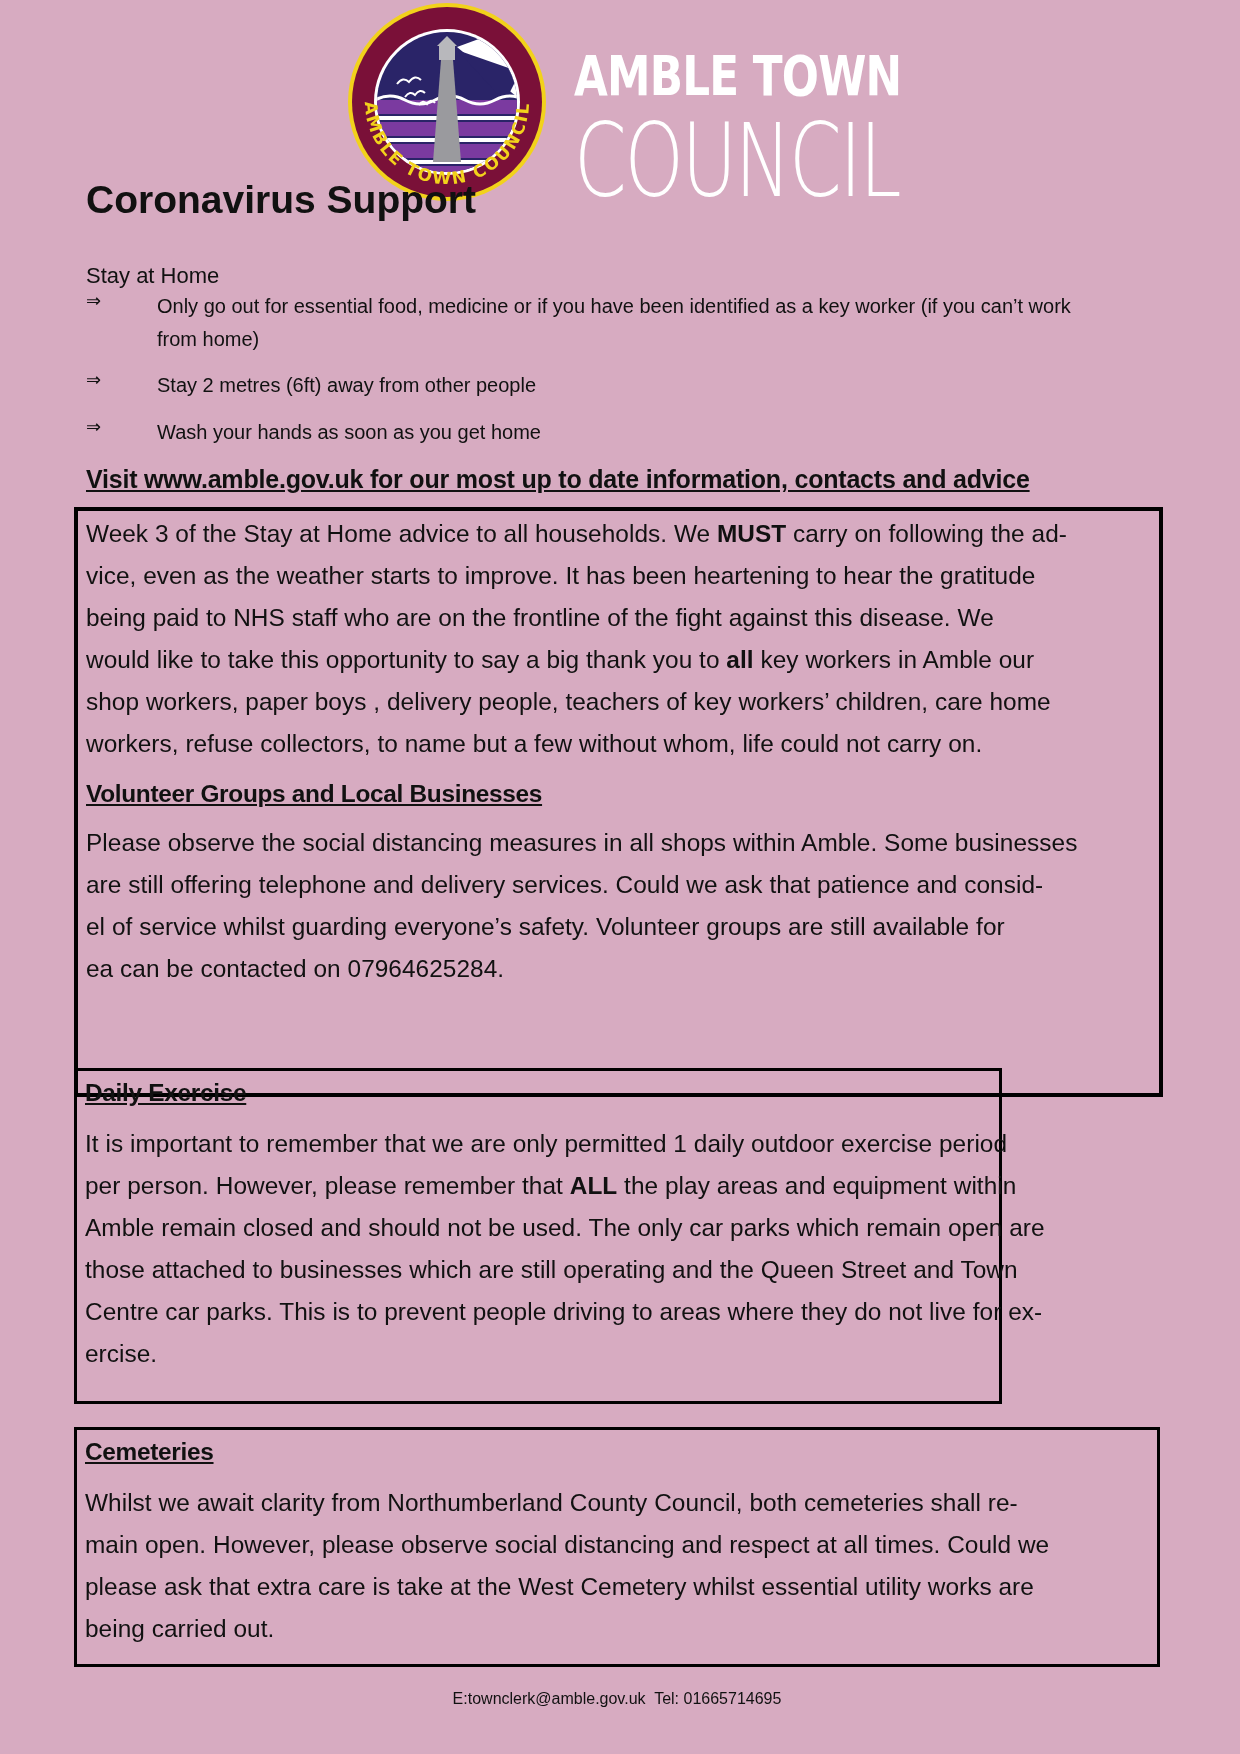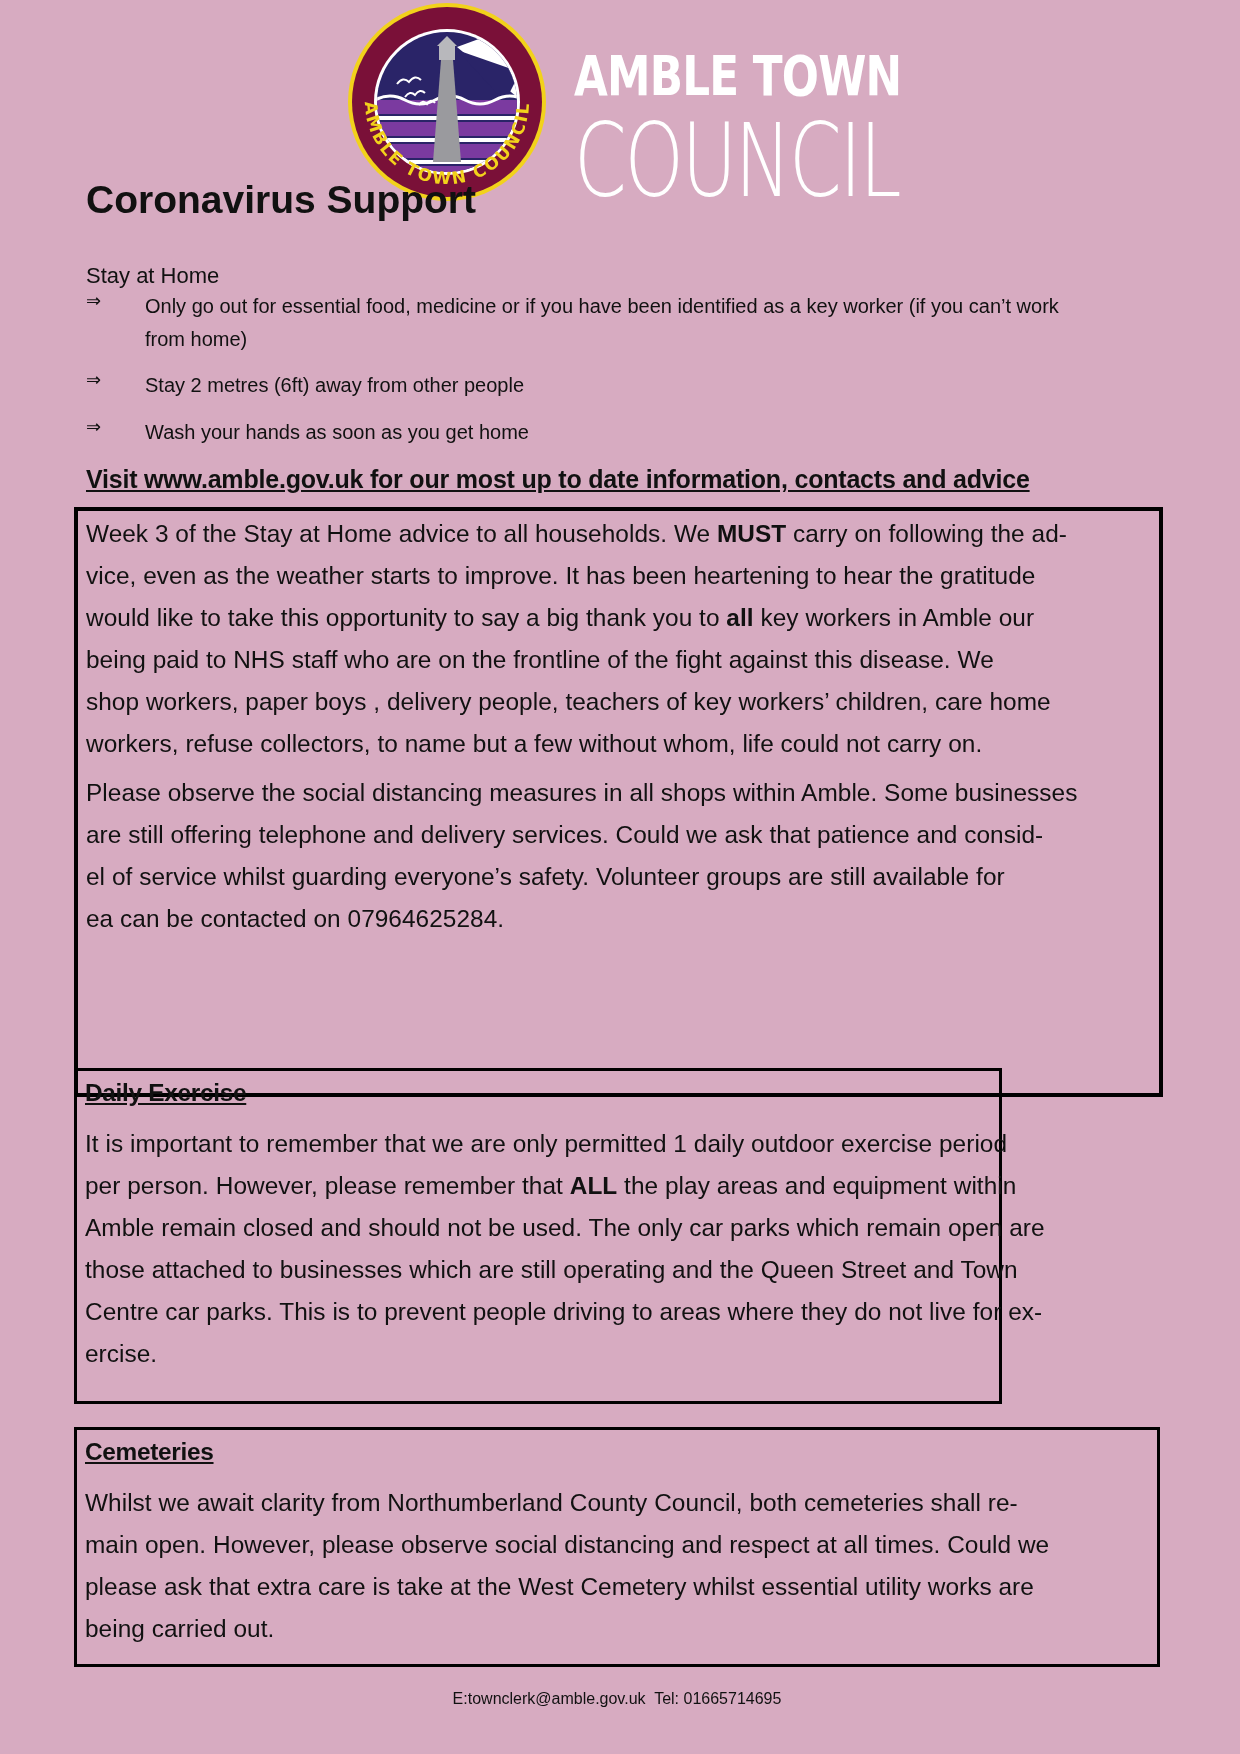--- a/index.html
+++ b/index.html
@@ -20,21 +20,21 @@
   #brand .l2 {
     font-family: "DejaVu Sans", sans-serif; font-weight: 200;
     font-size: 102px; letter-spacing: -3px; transform: scaleX(0.74);
     transform-origin: left top; line-height: 98px; white-space: nowrap;
     -webkit-text-stroke: 0px; font-stretch: condensed;
   }
   #title { left: 86px; top: 178px; font-size: 39px; font-weight: bold; white-space: nowrap; }
   #stay-home { left: 86px; top: 263px; font-size: 22px; }
   .bullet { left: 86px; font-size: 20px; width: 1040px; }
   .bullet .arrow { position: absolute; left: 0; top: 0; font-family: "DejaVu Sans", sans-serif; font-size: 18px; }
-  .bullet .btext { position: absolute; left: 59px; top: 0; width: 1000px; line-height: 33px; }
+  .bullet .btext { position: absolute; left: 71px; top: 0; width: 1000px; line-height: 33px; }
   #visit { left: 86px; top: 465px; font-size: 25px; font-weight: bold; text-decoration: underline; white-space: nowrap; letter-spacing: -0.2px; }
   .box {
     position: absolute; border: 3px solid #000; box-sizing: border-box;
     padding: 0 8px 0 8px;
   }
   #box1 { left: 74px; top: 507px; width: 1089px; height: 590px; border-width: 4px; }
   #box2 { left: 74px; top: 1068px; width: 928px; height: 336px; }
   #box3 { left: 74px; top: 1427px; width: 1086px; height: 240px; }
   .para {
     font-size: 24.4px; line-height: 42px; margin: 0; letter-spacing: 0.05px;
@@ -107,25 +107,26 @@
   <span class="arrow">⇒</span>
   <span class="btext">Wash your hands as soon as you get home</span>
 </div>
 
 <div id="visit" class="abs">Visit www.amble.gov.uk for our most up to date information, contacts and advice</div>
 
 <div id="box1" class="box">
   <p class="para" style="margin-top:2px;">
     <span class="line"><span>Week 3 of the Stay at Home advice to all households.  We </span><b>MUST</b><span> carry on following the ad-</span></span>
     <span class="line">vice, even as the weather starts to improve.   It has been heartening to hear the gratitude</span>
+    <span class="line">being paid to NHS staff who are on the frontline of the fight against this disease. We</span>
     <span class="line"><span>would like to take this opportunity to say a big thank you to </span><b>all</b><span> key workers in Amble our</span></span>
-    <span class="line">being paid to NHS staff who are on the frontline of the fight against this disease. We</span>
     <span class="line">shop workers, paper boys , delivery people, teachers of key workers’ children, care home</span>
     <span class="line">workers, refuse collectors, to name but a few without whom, life could not carry on.</span>
   </p>
+  <h2 class="section-heading" style="margin-top:8px;">Volunteer Groups and Local Businesses</h2>
   <p class="para" style="margin-top:7px;">
     <span class="line">Please observe the social distancing measures in all shops within Amble. Some businesses</span>
     <span class="line">are still offering telephone and delivery services.  Could we ask that patience and consid-</span>
     <span class="line">el of service whilst guarding everyone’s safety. Volunteer groups are still available for</span>
     <span class="line">ea can be contacted on 07964625284.</span>
   </p>
 </div>
 
 <div id="box2" class="box">
   <h2 class="section-heading" style="margin-top:1px;">Daily Exercise</h2>

